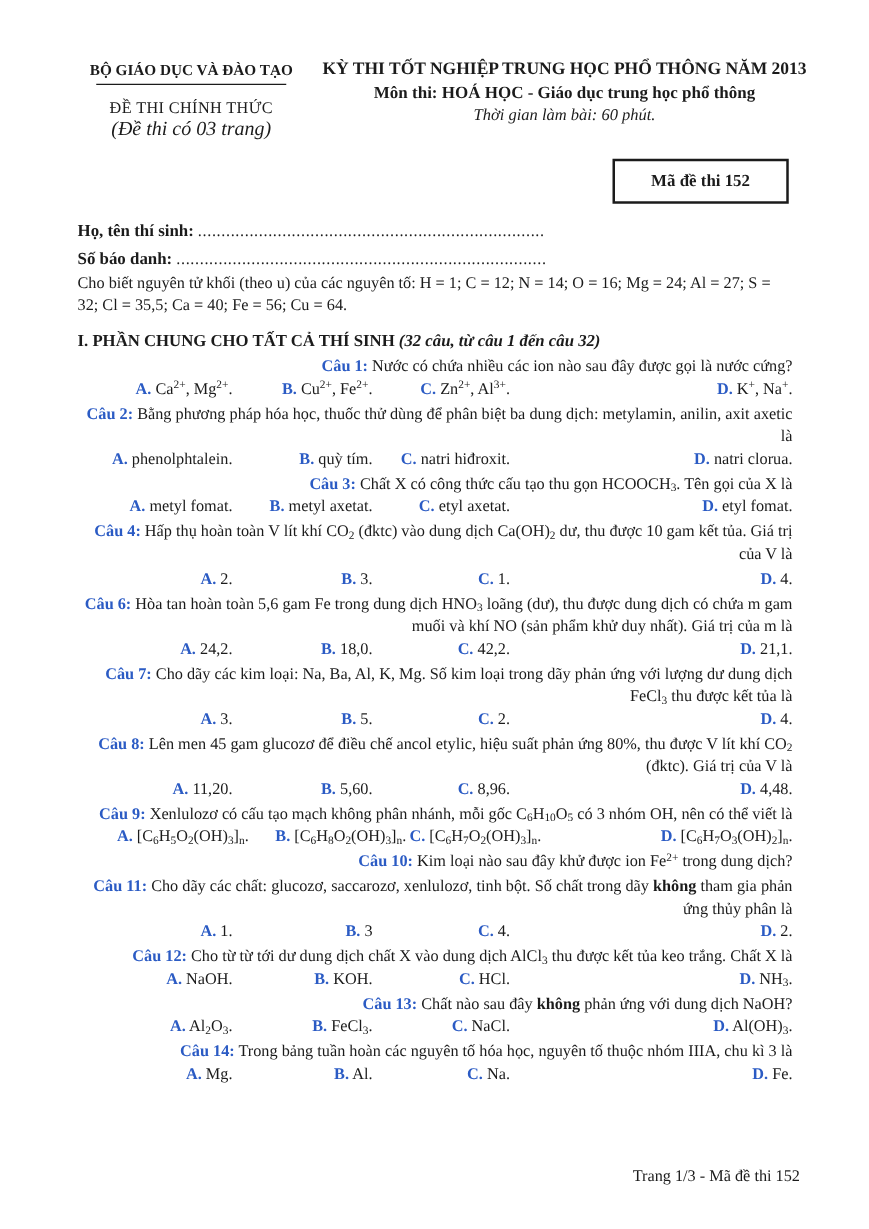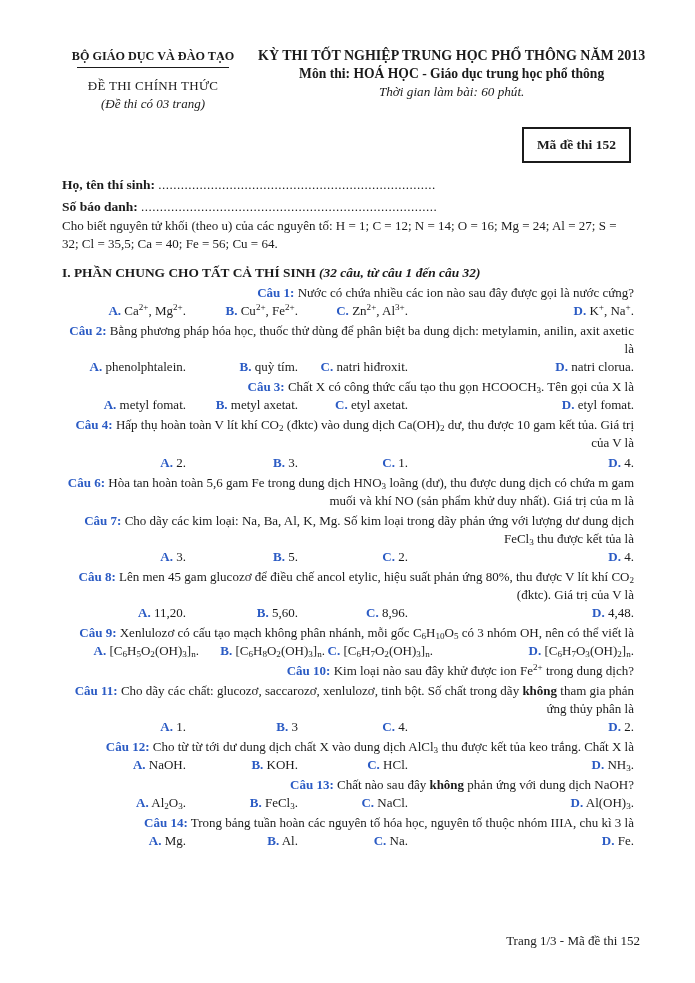--- a/index.html
+++ b/index.html
@@ -17,31 +17,31 @@
     line-height: 18px;
   }
   .content { padding: 47px 61px 0 62px; }
 
   
   .header { display: flex; align-items: flex-start; }
   .header-left { width: 182px; text-align: center; flex-shrink: 0; }
   .ministry { font-weight: bold; font-size: 12.2px; white-space: nowrap; }
   .header-rule { width: 152px; border-bottom: 1.5px solid #1b1b1b; margin: 2px auto 9px auto; }
   .official { font-size: 13px; letter-spacing: 0.3px; white-space: nowrap; }
-  .pages-note { font-style: italic; font-size: 13px; white-space: nowrap; }
+  .pages-note { font-style: italic; font-size: 16px; white-space: nowrap; }
   .header-right { flex: 1; text-align: center; padding-left: 14px; }
   .exam-title { font-weight: bold; font-size: 14px; white-space: nowrap; }
   .exam-subject { font-weight: bold; font-size: 13.6px; }
   .exam-duration { font-style: italic; font-size: 13.2px; }
 
   
   .code-box-row { display: flex; justify-content: flex-end; margin: 14px 3px 0 0; }
   .code-box {
     border: 2px solid #1b1b1b;
-    padding: 7px 13px;
+    padding: 7px 29px;
     font-weight: bold;
     font-size: 13.5px;
     white-space: nowrap;
   }
 
   
   .field-row { margin-top: 13px; white-space: nowrap; overflow: hidden; }
   .field-row.second { margin-top: 4px; }
   .field-label { font-weight: bold; font-size: 13.5px; text-align: right; }
   .field-dots { letter-spacing: 0.5px; }
@@ -173,20 +173,26 @@
             <span class="option"><span class="opt-letter">C.</span><span class="opt-text"> 1.</span></span>
             <span class="option"><span class="opt-letter">D.</span><span class="opt-text"> 4.</span></span>
           </div>
   </div>
 
   <div class="question">
     <div class="q-text">
       <span class="q-label">Câu 6:</span>
       <span class="q-body"> Hòa tan hoàn toàn 5,6 gam Fe trong dung dịch HNO<sub>3</sub> loãng (dư), thu được dung dịch có chứa m gam muối và khí NO (sản phẩm khử duy nhất). Giá trị của m là</span>
     </div>
+    <div class="options">
+            <span class="option"><span class="opt-letter">A.</span><span class="opt-text"> 24,2.</span></span>
+            <span class="option"><span class="opt-letter">B.</span><span class="opt-text"> 18,0.</span></span>
+            <span class="option"><span class="opt-letter">C.</span><span class="opt-text"> 42,2.</span></span>
+            <span class="option"><span class="opt-letter">D.</span><span class="opt-text"> 21,1.</span></span>
+          </div>
   </div>
 
   <div class="question">
     <div class="q-text">
       <span class="q-label">Câu 7:</span>
       <span class="q-body"> Cho dãy các kim loại: Na, Ba, Al, K, Mg. Số kim loại trong dãy phản ứng với lượng dư dung dịch FeCl<sub>3</sub> thu được kết tủa là</span>
     </div>
     <div class="options">
             <span class="option"><span class="opt-letter">A.</span><span class="opt-text"> 3.</span></span>
             <span class="option"><span class="opt-letter">B.</span><span class="opt-text"> 5.</span></span>

